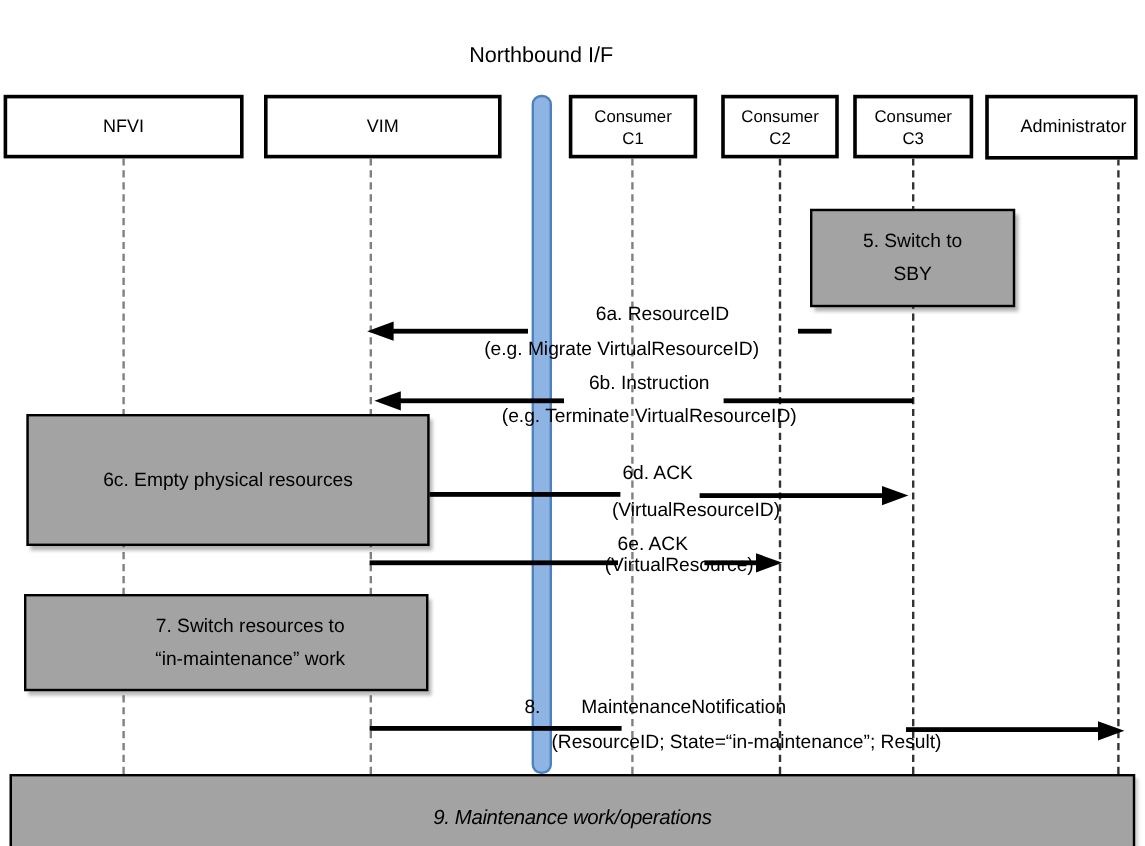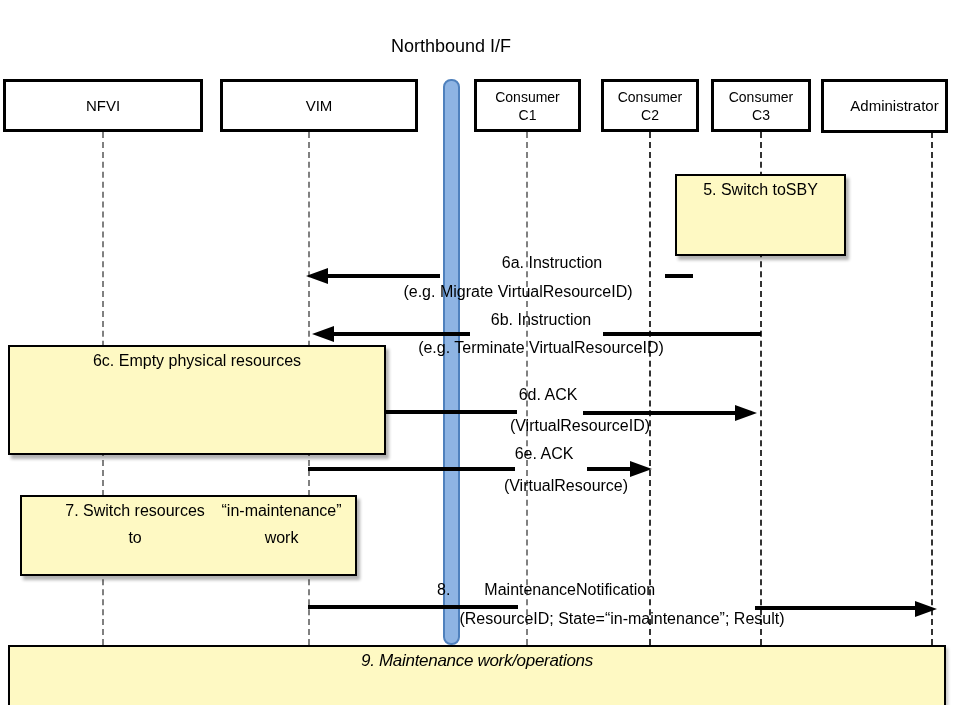--- a/index.html
+++ b/index.html
@@ -18,22 +18,22 @@
        border-radius:8px;box-sizing:border-box;z-index:1;}
   .seg{position:absolute;height:4px;background:var(--arrow);z-index:3;}
   .head-l{position:absolute;width:0;height:0;border-top:8px solid transparent;
           border-bottom:8px solid transparent;border-right:22px solid var(--arrow);z-index:3;}
   .head-r{position:absolute;width:0;height:0;border-top:8px solid transparent;
           border-bottom:8px solid transparent;border-left:22px solid var(--arrow);z-index:3;}
   .mlabel{position:absolute;font-size:16px;line-height:21px;white-space:nowrap;
           transform:translateX(-50%);z-index:4;}
   .mlabel-row{position:absolute;font-size:16px;line-height:21px;white-space:nowrap;
           display:flex;gap:34px;z-index:4;}
-  .note{position:absolute;border:2px solid #000;background:#fef9c3;
-        display:flex;justify-content:center;
+  .note{position:absolute;border:2px solid #000;background:#a3a3a3;
+        display:flex;flex-direction:column;align-items:center;justify-content:center;
         font-size:16px;line-height:27px;box-sizing:border-box;text-align:center;
         box-shadow:3px 4px 3px rgba(0,0,0,0.30);z-index:5;}
   .n9{font-size:17px;line-height:28px;letter-spacing:-0.3px;box-shadow:2px 3px 3px rgba(0,0,0,0.22);}
 </style>
 </head>
 <body>
 
 <div id="canvas">
 
   <div class="title">Northbound I/F</div>
@@ -71,50 +71,50 @@
 
   <div class="note" style="left:675px;top:145px;width:171px;height:82px;">
     <span>5. Switch to</span>
     <span>SBY</span>
   </div>
 
   <div>
     <div class="head-l" style="left:306px;top:239px;"></div>
     <div class="seg" style="left:322px;top:245px;width:118px;"></div>
     <div class="seg" style="left:665px;top:245px;width:28px;"></div>
-    <div class="mlabel" style="left:552px;top:223px;">6a. Instruction</div>
+    <div class="mlabel" style="left:552px;top:223px;">6a. ResourceID</div>
     <div class="mlabel" style="left:518px;top:252px;">(e.g. Migrate VirtualResourceID)</div>
   </div>
 
   <div>
     <div class="head-l" style="left:312px;top:297px;"></div>
     <div class="seg" style="left:330px;top:303px;width:140px;"></div>
     <div class="seg" style="left:603px;top:303px;width:158px;"></div>
     <div class="mlabel" style="left:541px;top:280px;">6b. Instruction</div>
     <div class="mlabel" style="left:541px;top:308px;">(e.g. Terminate VirtualResourceID)</div>
   </div>
 
-  <div class="note" style="left:8px;top:316px;width:378px;height:110px;">
+  <div class="note" style="left:22px;top:316px;width:336px;height:110px;">
     <span>6c. Empty physical resources</span>
   </div>
 
   <div>
     <div class="seg" style="left:357px;top:381px;width:160px;"></div>
     <div class="seg" style="left:583px;top:382px;width:152px;"></div>
     <div class="head-r" style="left:735px;top:376px;"></div>
     <div class="mlabel" style="left:548px;top:355px;">6d. ACK</div>
     <div class="mlabel" style="left:580px;top:386px;">(VirtualResourceID)</div>
   </div>
 
   <div>
     <div class="seg" style="left:308px;top:438px;width:207px;"></div>
     <div class="seg" style="left:587px;top:438px;width:45px;"></div>
     <div class="head-r" style="left:630px;top:432px;"></div>
     <div class="mlabel" style="left:544px;top:414px;">6e. ACK</div>
-    <div class="mlabel" style="left:566px;top:446px;">(VirtualResource)</div>
+    <div class="mlabel" style="left:566px;top:432px;">(VirtualResource)</div>
   </div>
 
   <div class="note" style="left:20px;top:466px;width:337px;height:81px;padding-left:40px;">
     <span>7. Switch resources to</span>
     <span>“in-maintenance” work</span>
   </div>
 
   <div>
     <div class="seg" style="left:308px;top:576px;width:210px;"></div>
     <div class="seg" style="left:755px;top:577px;width:162px;"></div>

